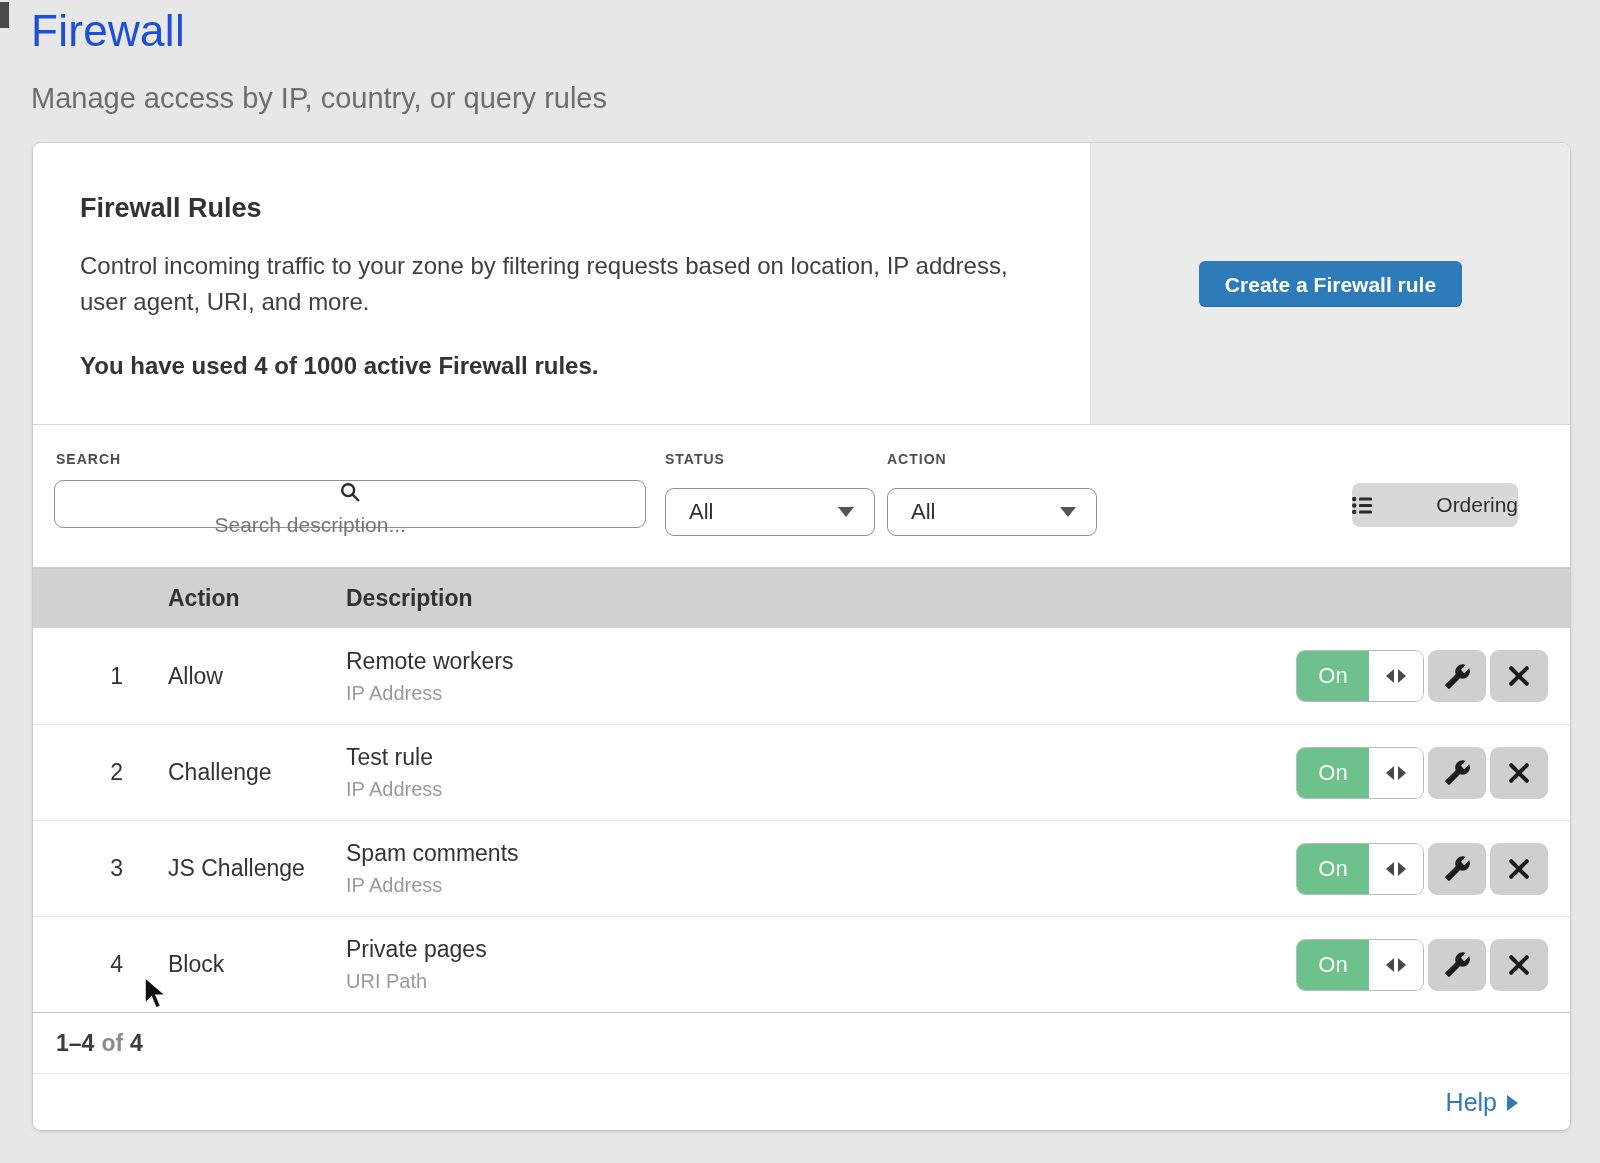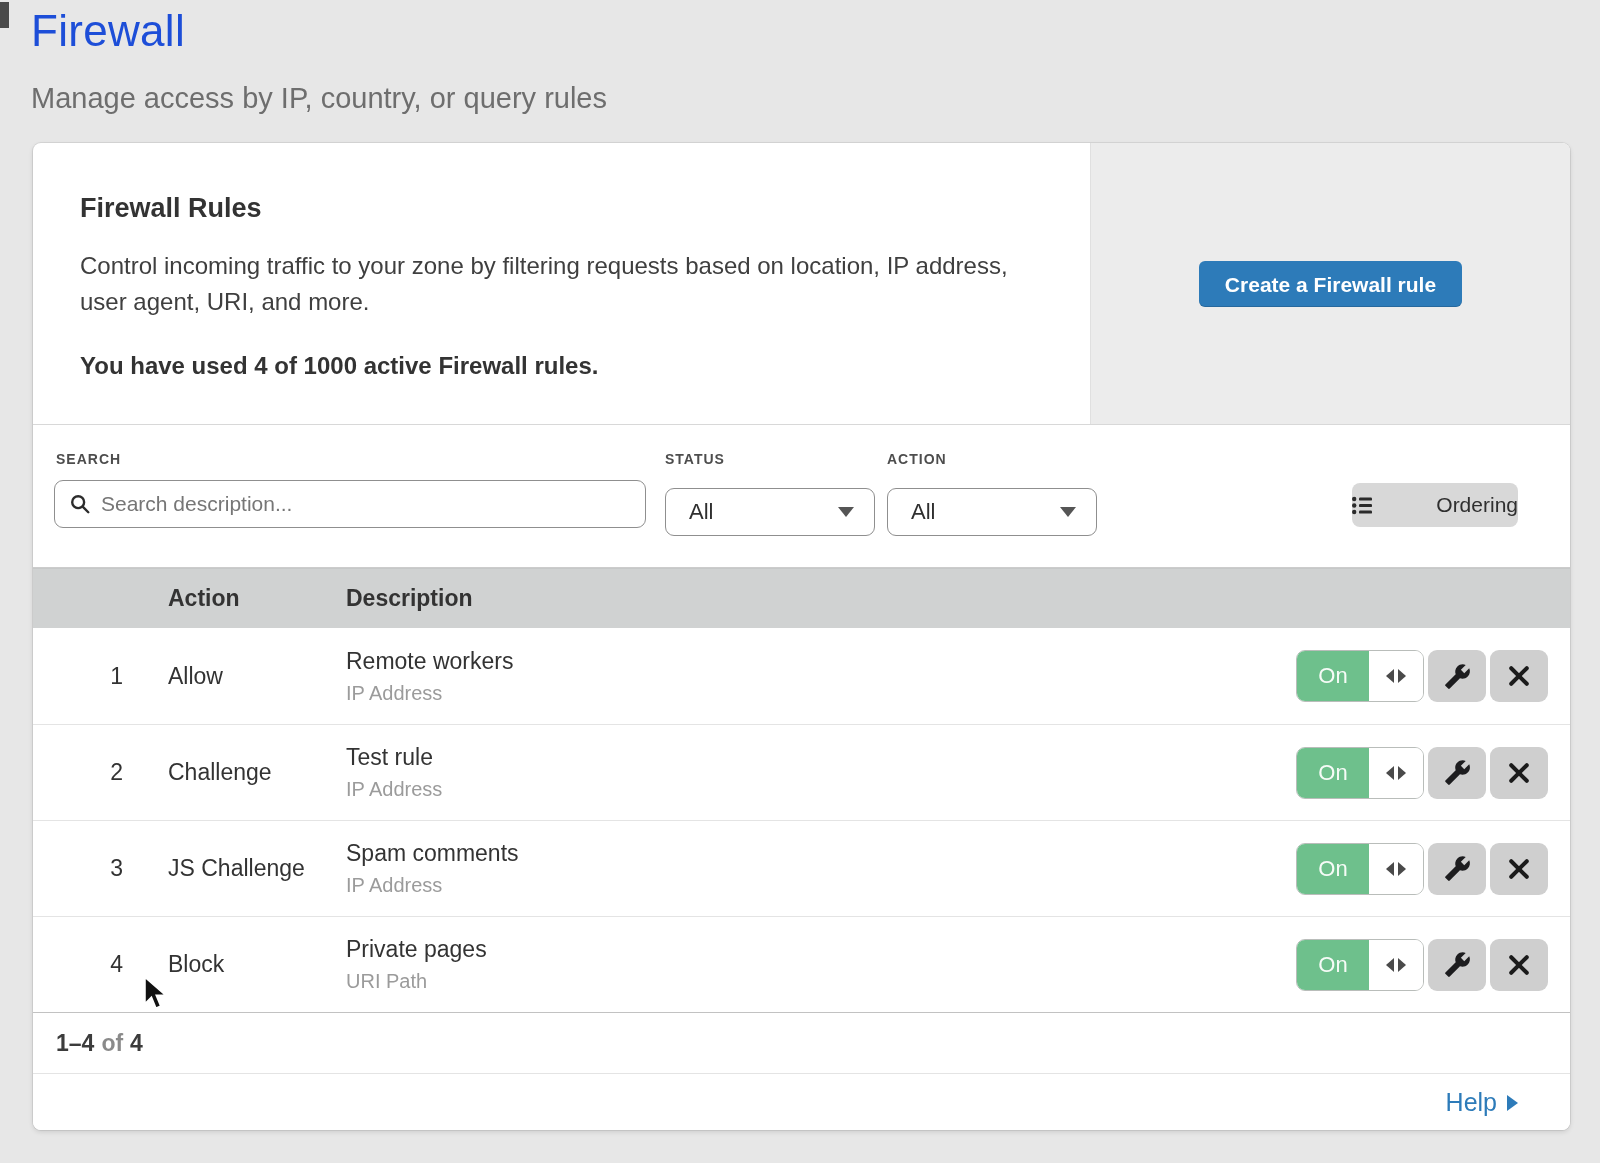--- a/index.html
+++ b/index.html
@@ -46,21 +46,21 @@
   
   .filters{ height:143px; position:relative; border-bottom:1px solid #cccccc; background:#fff;padding-left:16px; }
   .filter-label{
     position:absolute; font-size:14px; font-weight:700; color:#4d4d4d;
     letter-spacing:1px; top:26px;
   }
   .lbl-search{ left:23px; } .lbl-status{ left:632px; } .lbl-action{ left:854px; }
   .search-box{
     position:absolute; left:21px; top:55px; width:592px; height:48px;
     border:1px solid #8f8f8f; border-radius:9px; background:#fff;
-    display:flex; align-items:center; padding:0 14px; gap:10px;
+    display:flex; align-items:center; padding:0 14px; gap:10px;flex-direction:column;
   }
   .search-box input{
     border:none; outline:none; flex:1; font-family:inherit;
     font-size:21px; color:#333; background:transparent;
   }
   .search-box input::placeholder{ color:#767676; }
   .dropdown{
     position:absolute; top:63px; width:210px; height:48px;
     border:1px solid #8f8f8f; border-radius:9px; background:#fff;
     display:flex; align-items:center; justify-content:space-between;

